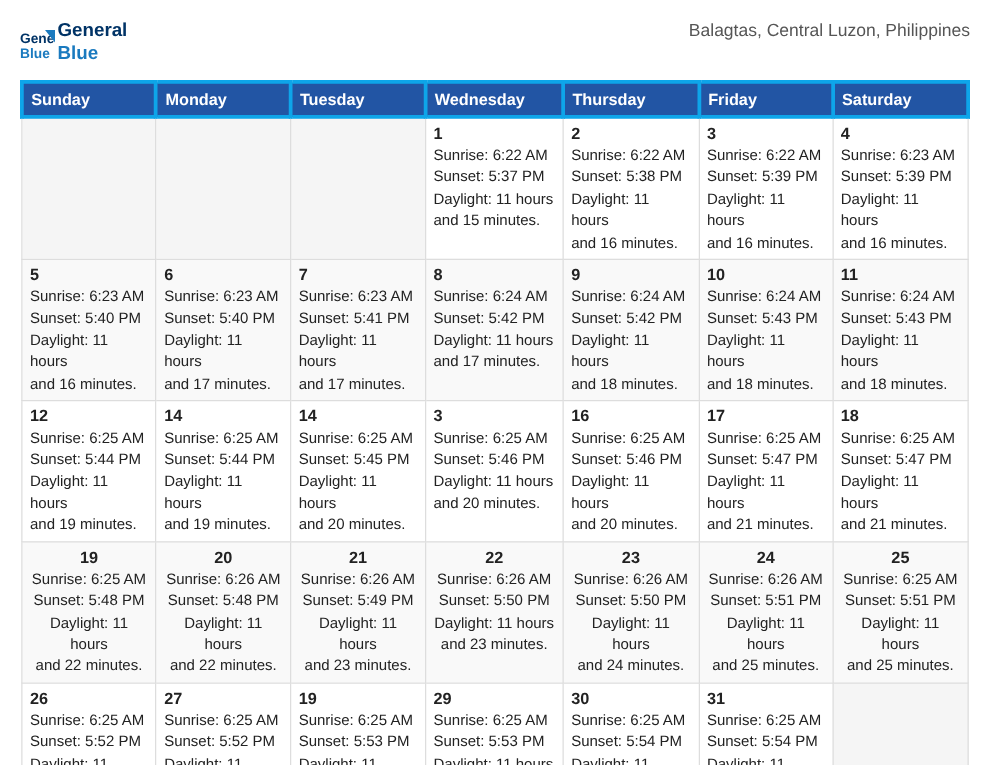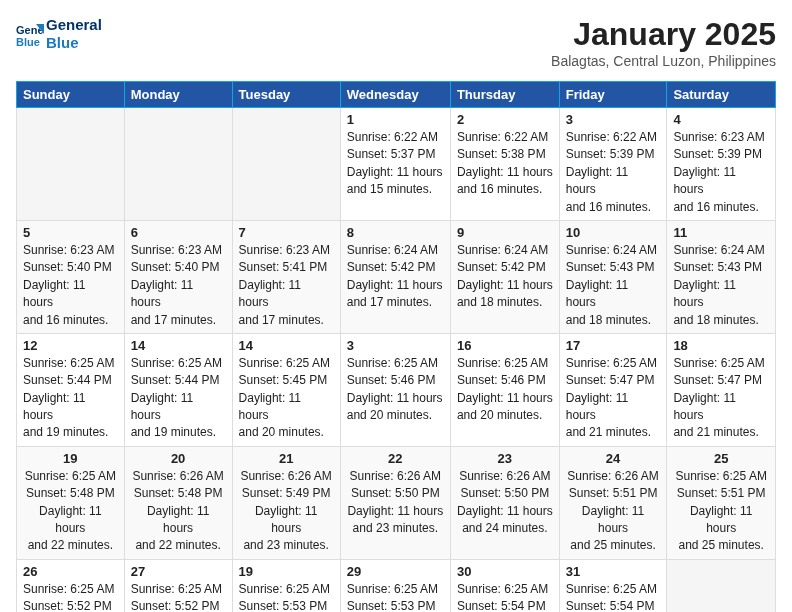--- a/index.html
+++ b/index.html
@@ -41,21 +41,21 @@
       width: 100%;
       border-collapse: collapse;
       border: 1px solid #ccc;
     }
     .calendar th {
       background-color: #2255a4;
       color: #fff;
       text-align: left;
       padding: 5px 6px;
       font-size: 13px;
-      border: 1px solid #0ea5e9;
+      border: 3px solid #0ea5e9;
     }
     .calendar td {
       vertical-align: top;
       padding: 4px 6px;
       border: 1px solid #ddd;
       font-size: 10.5px;
       color: #222;
       width: 113px;
       min-height: 80px;
       background: #fff;
@@ -86,21 +86,20 @@
       <text x="0" y="14" font-size="11" font-weight="bold" fill="#003366">General</text>
       <text x="0" y="26" font-size="11" font-weight="bold" fill="#1a7abf">Blue</text>
       <polygon points="20,4 28,4 28,14" fill="#1a7abf"></polygon>
     </svg>
     <div>
       <div style="font-size:15px;font-weight:bold;color:#003366;line-height:1.2;">General</div>
       <div style="font-size:15px;font-weight:bold;color:#1a7abf;line-height:1.2;">Blue</div>
     </div>
   </div>
   <div class="title-block">
-    <div class="month-title">January 2025</div>
     <div class="location-title">Balagtas, Central Luzon, Philippines</div>
   </div>
 </div>
 
 <table class="calendar">
   <thead>
     <tr>
     <th>Sunday</th>
         <th>Monday</th>
         <th>Tuesday</th>

